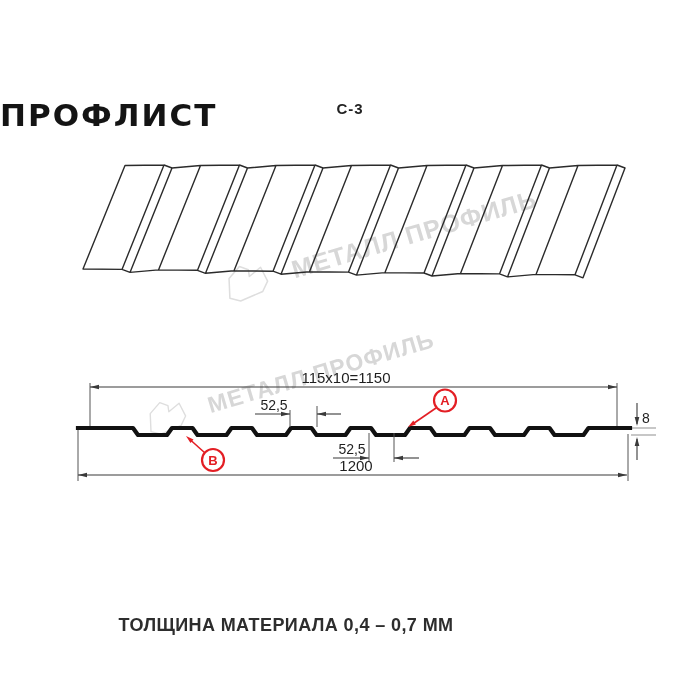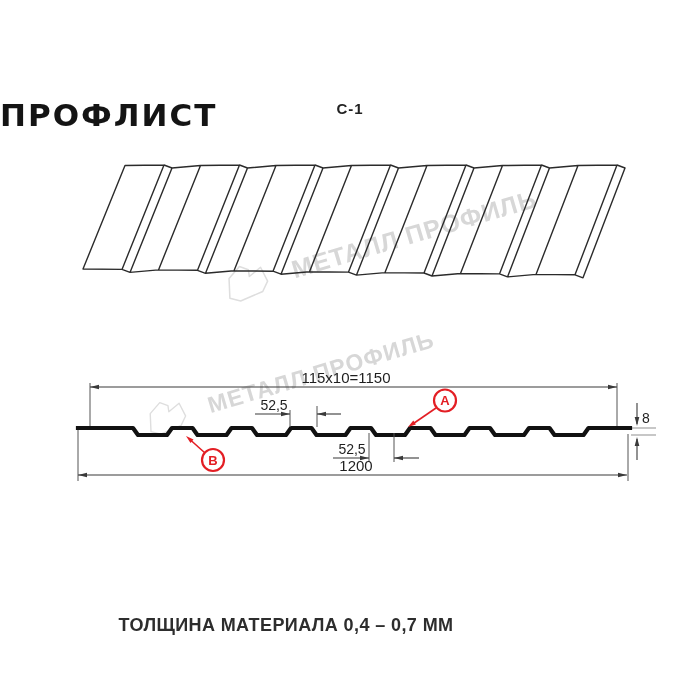--- a/index.html
+++ b/index.html
@@ -36,21 +36,21 @@
   
   .footnote{position:absolute;top:615px;left:0;width:572px;text-align:center;
             font-size:18px;font-weight:600;letter-spacing:0.4px;color:#2d2d2d;}
 </style>
 </head>
 <body>
 
 <div class="page">
 
   <div class="title">ПРОФЛИСТ</div>
-  <div class="subtitle">С-1</div>
+  <div class="subtitle">С-3</div>
 
   <div class="wm wm1">
     <svg width="62" height="42" viewBox="0 0 64 44">
       <path d="M3,32 L8,12 L22,3 L30,9 L29,16 L43,10 L46,26 L38,35 L13,38 Z" fill="none" stroke="#dedede" stroke-width="1.6" stroke-linejoin="round"></path>
     </svg>
     <span class="wm-text">МЕТАЛЛ ПРОФИЛЬ</span>
   </div>
 
   <div class="wm wm2">
     <svg width="56" height="40" viewBox="0 0 64 44">

